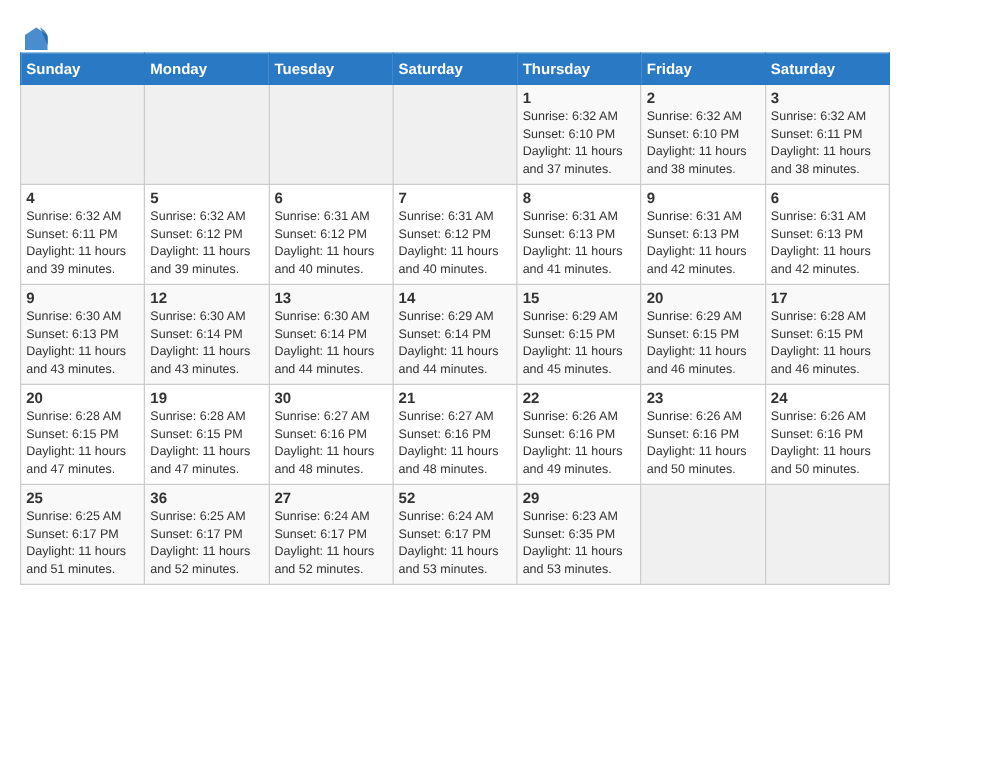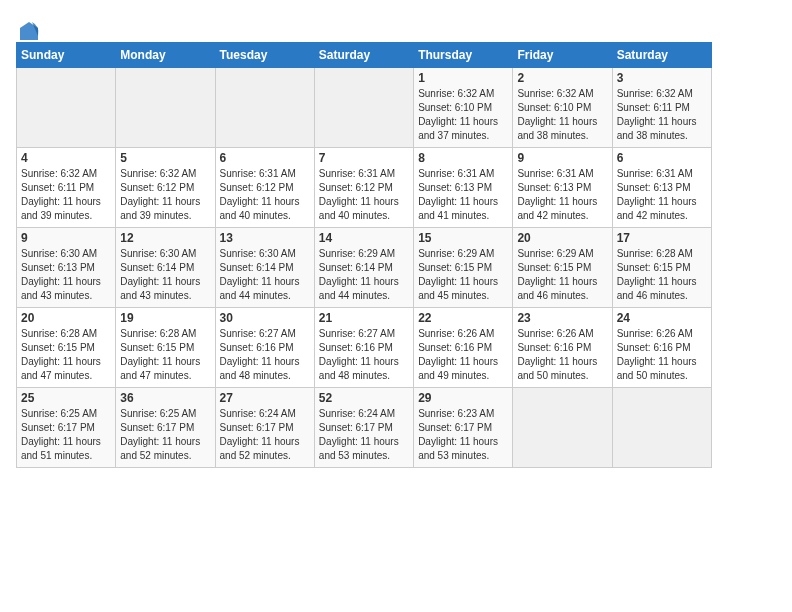--- a/index.html
+++ b/index.html
@@ -292,21 +292,21 @@
           </td>
           <td>
             <span class="day-num">52</span>
             <div class="day-info" style="white-space: pre-line;">Sunrise: 6:24 AM
 Sunset: 6:17 PM
 Daylight: 11 hours and 53 minutes.</div>
           </td>
           <td>
             <span class="day-num">29</span>
             <div class="day-info" style="white-space: pre-line;">Sunrise: 6:23 AM
-Sunset: 6:17 PM
+Sunset: 6:35 PM
 Daylight: 11 hours and 53 minutes.</div>
           </td>
           <td class="empty-cell"></td>
           <td class="empty-cell"></td>
         </tr>
       </tbody>
   </table>
 </div>
 
 </body></html>

